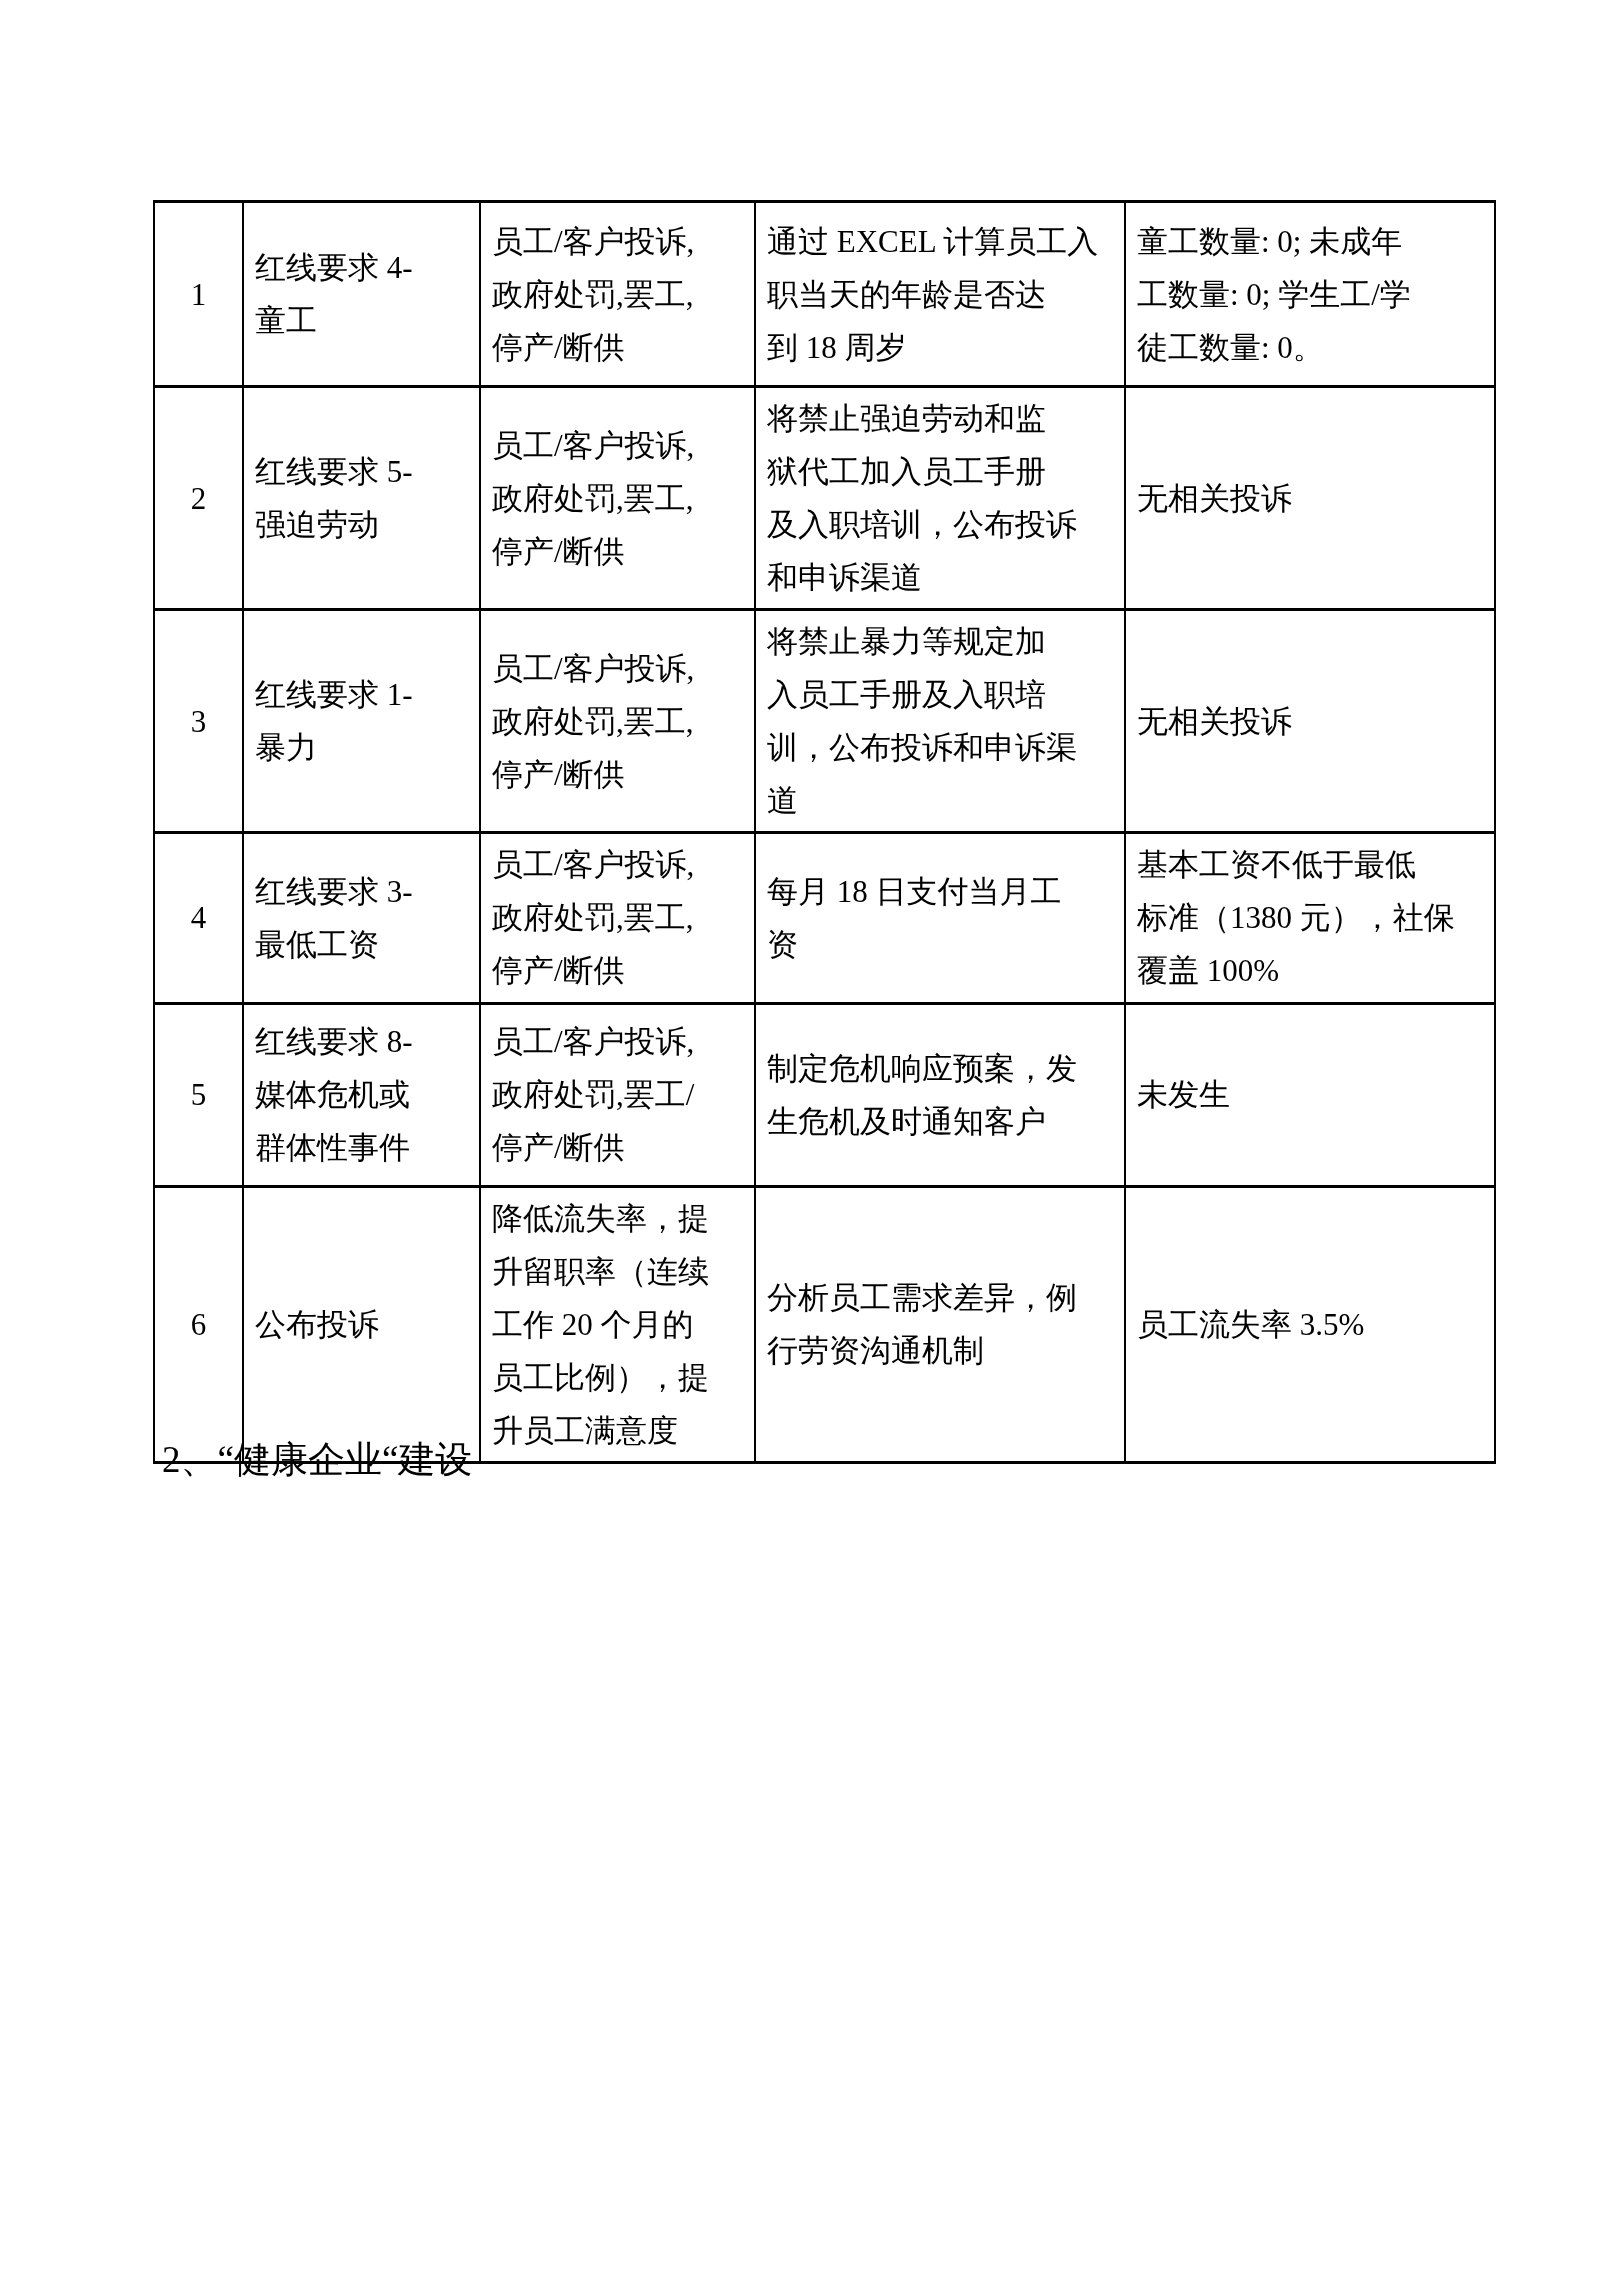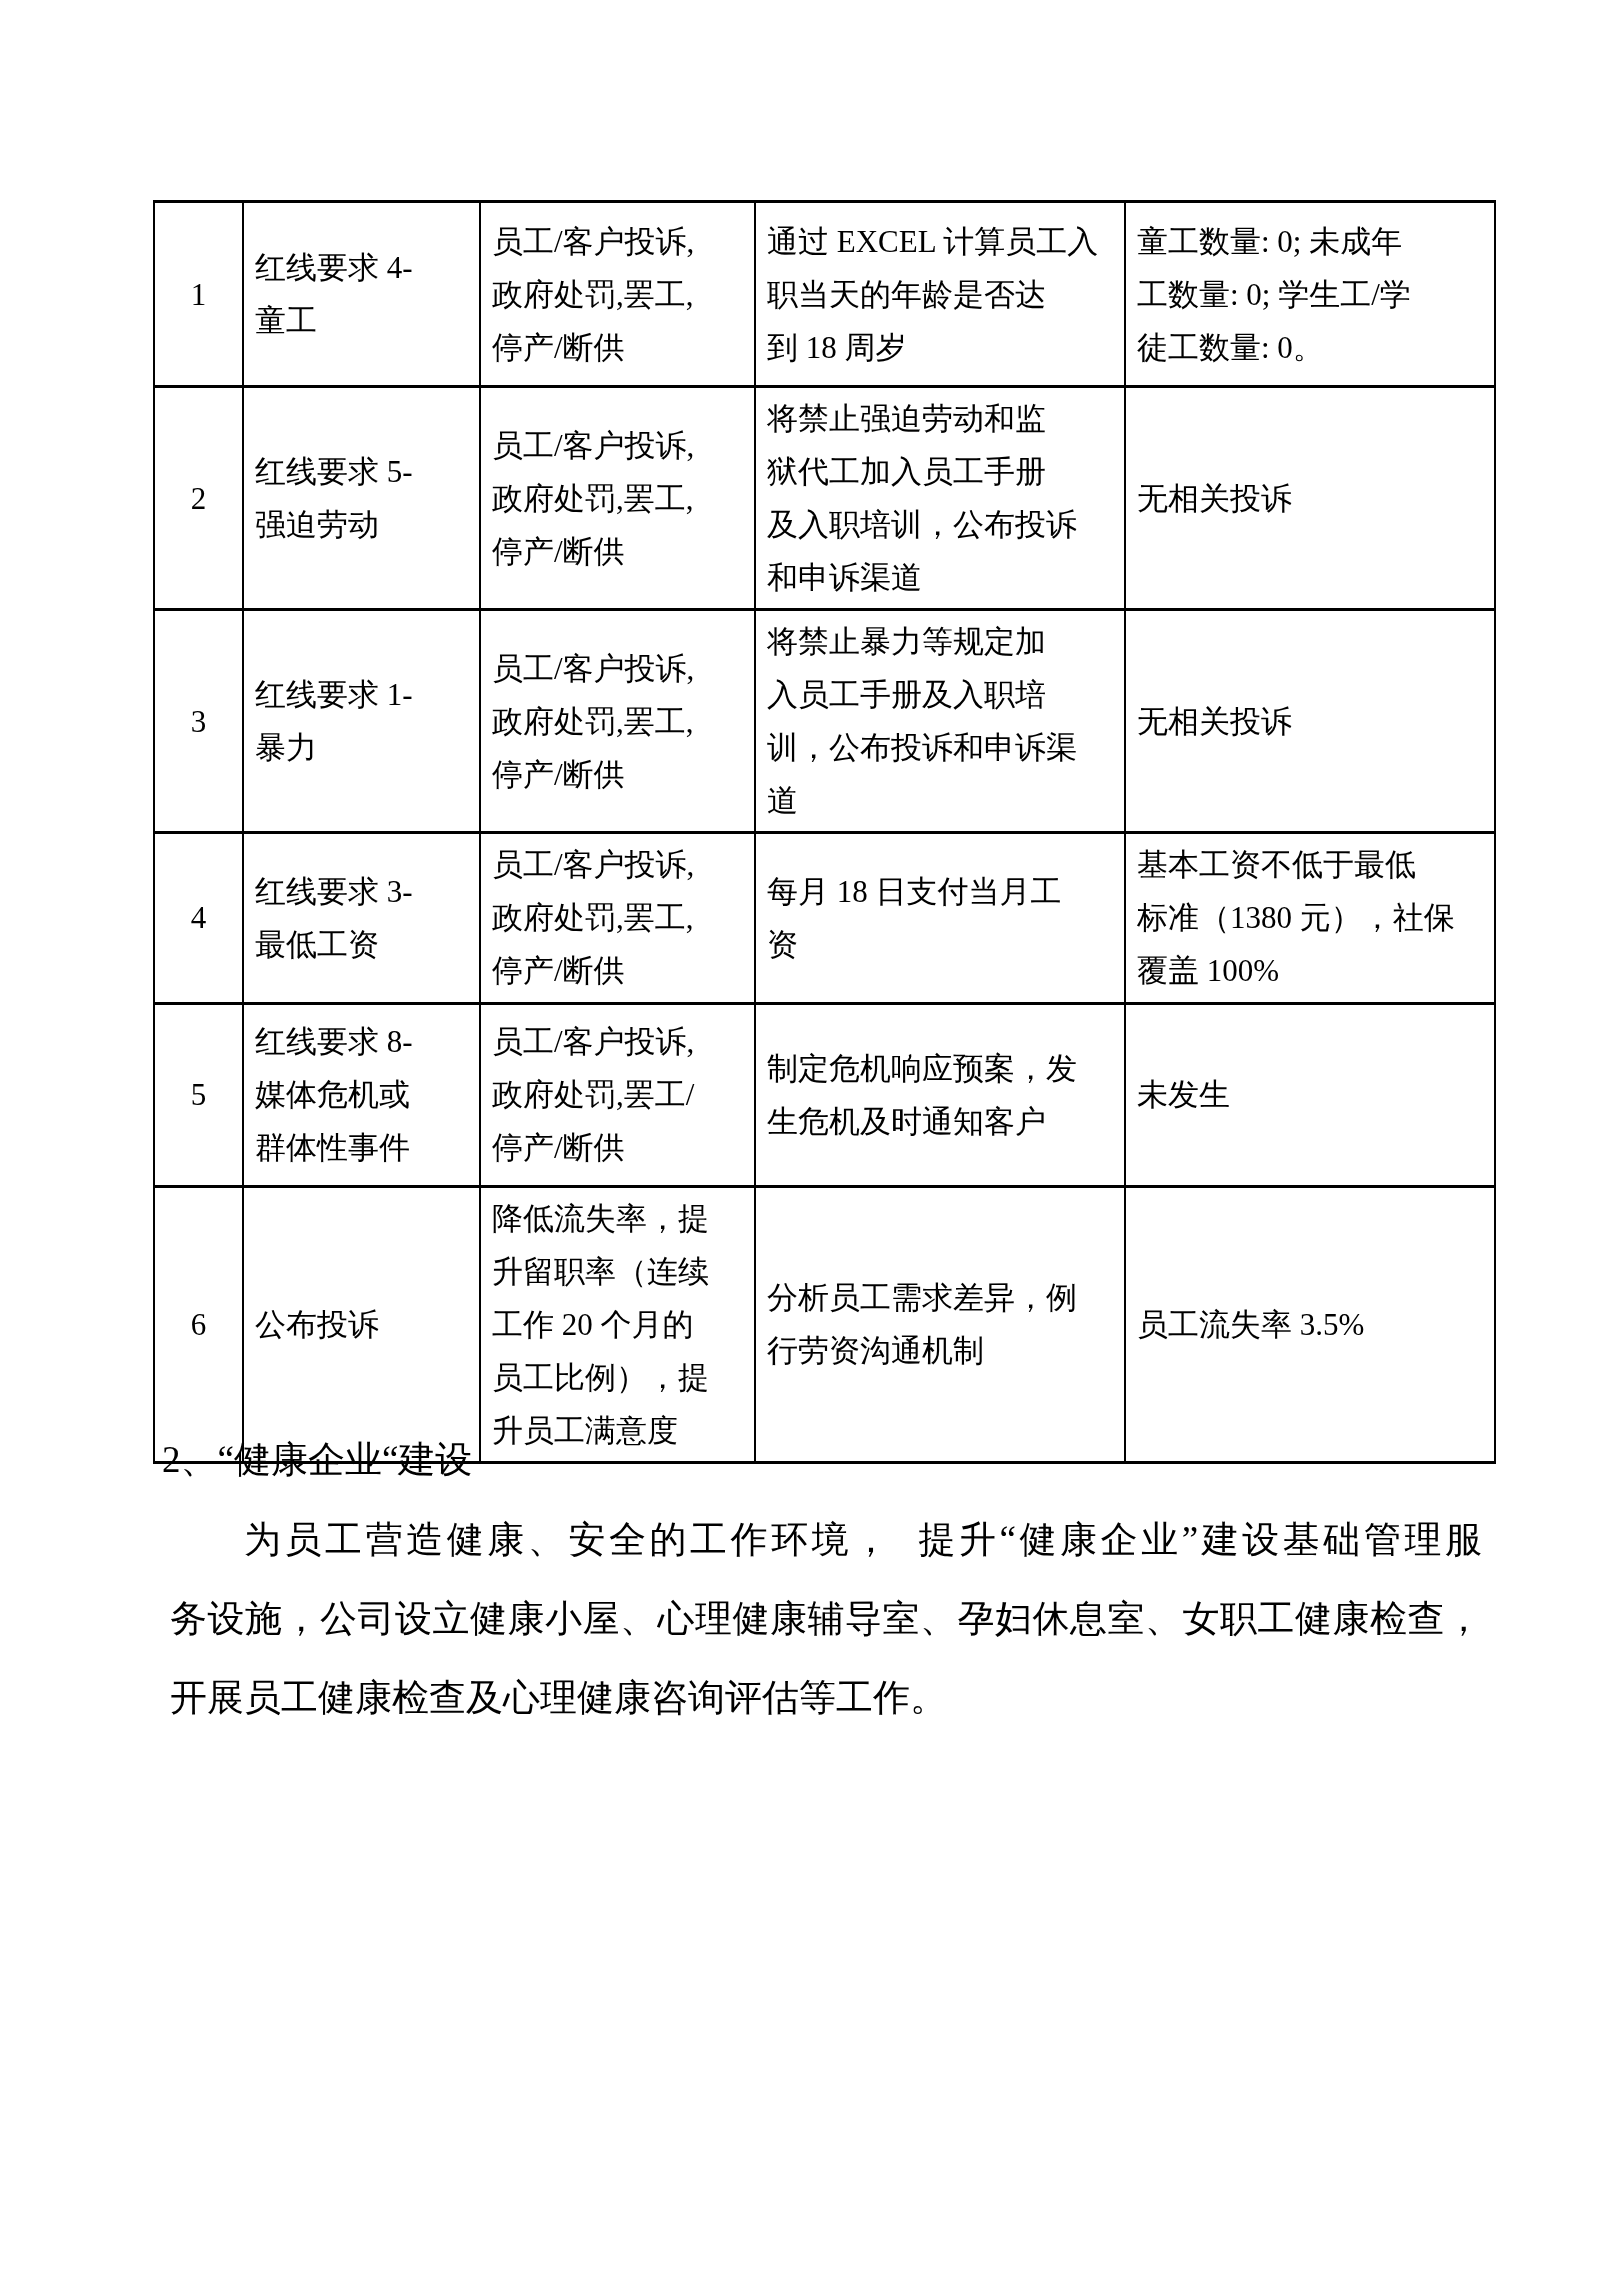--- a/index.html
+++ b/index.html
@@ -163,20 +163,15 @@
 升员工满意度</td>
         <td>分析员工需求差异，例
 行劳资沟通机制</td>
         <td>员工流失率 3.5%</td>
       </tr>
     </tbody>
   </table>
 
   <div class="section-heading">2、“健康企业“建设</div>
 
-  <div class="paragraph">
-    <div class="line fill indent">为员工营造健康、安全的工作环境，  提升“健康企业”建设基础管理服</div>
-    <div class="line fill">务设施，公司设立健康小屋、心理健康辅导室、孕妇休息室、女职工健康检查，</div>
-    <div class="line">开展员工健康检查及心理健康咨询评估等工作。</div>
-  </div>
 
 </div>
 
 
 </body></html>

